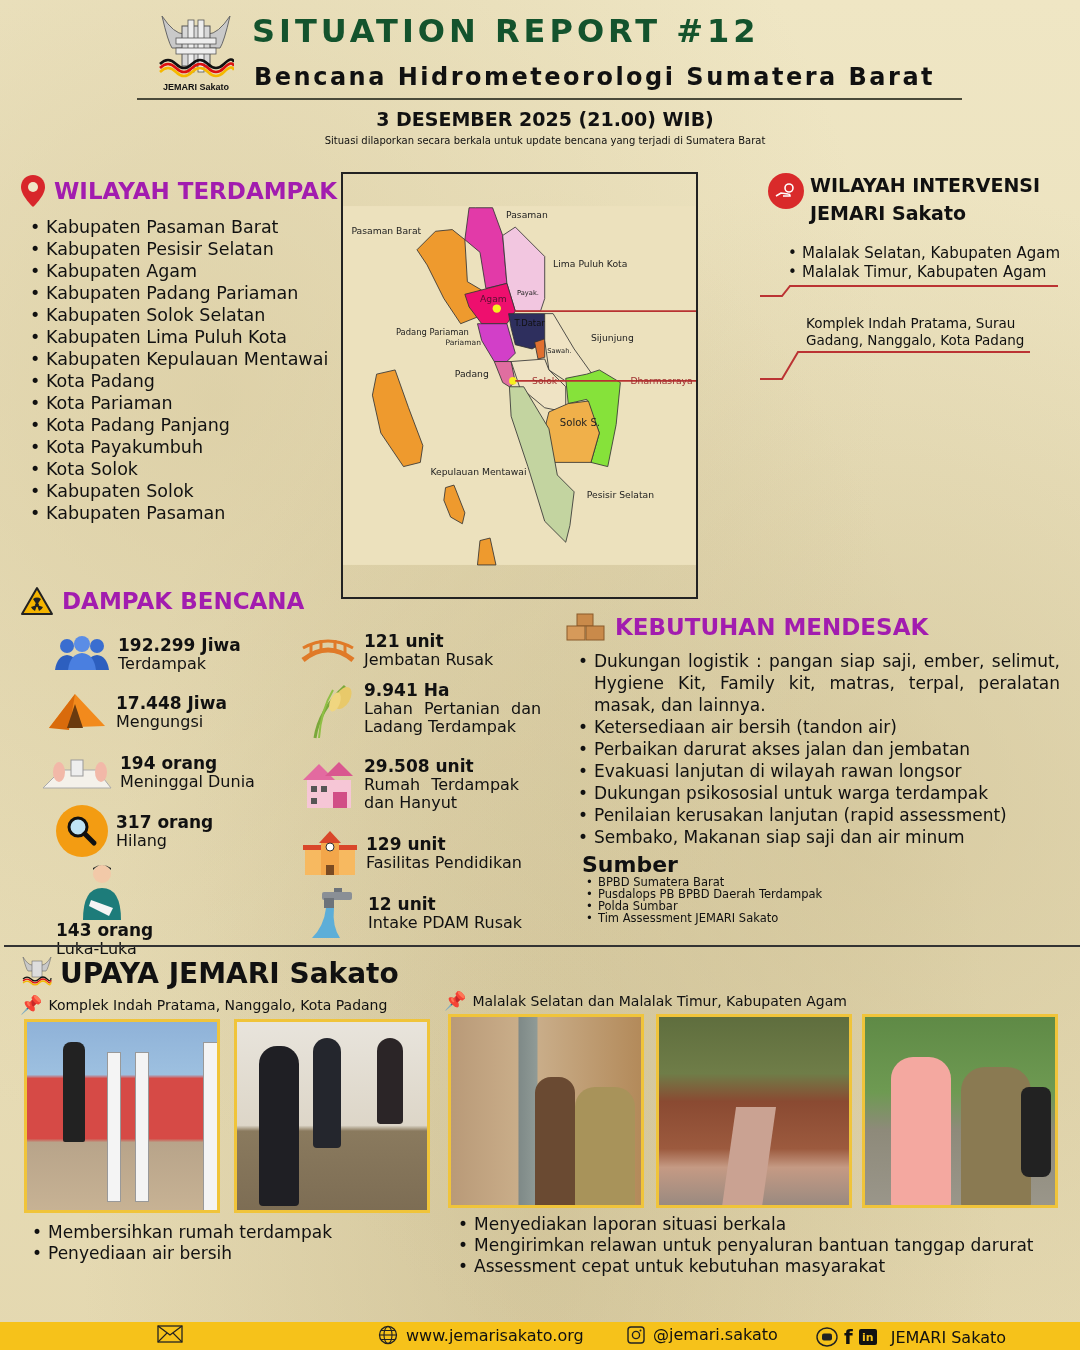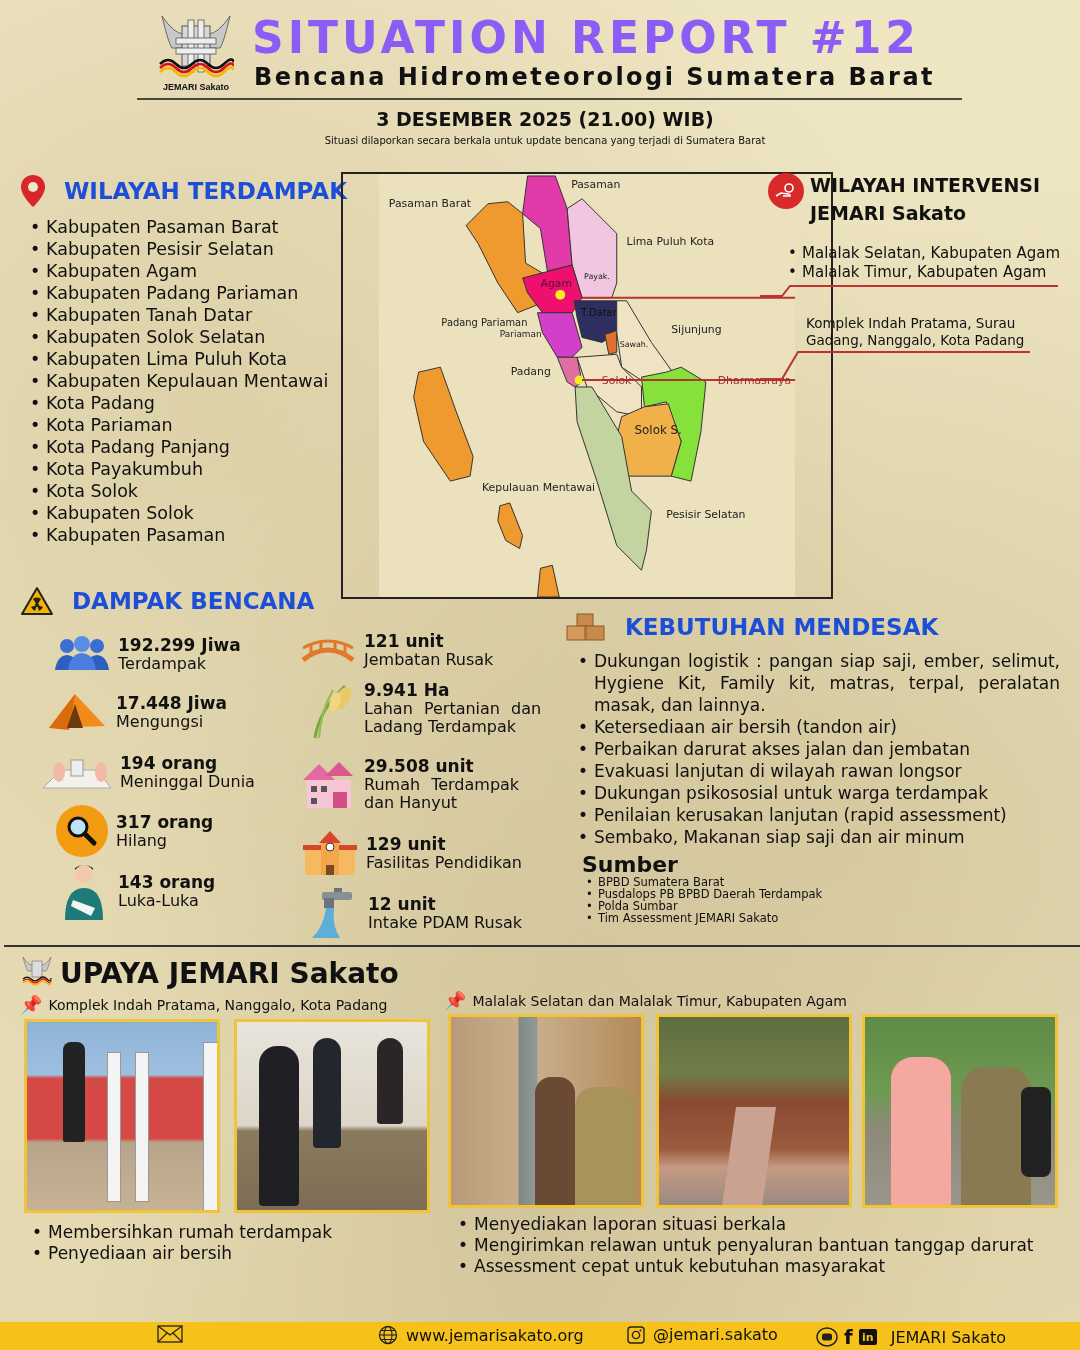--- a/index.html
+++ b/index.html
@@ -12,38 +12,38 @@
       radial-gradient(ellipse at 80% 60%, rgba(200,185,140,0.5), transparent 55%),
       radial-gradient(ellipse at 50% 90%, rgba(190,175,130,0.45), transparent 60%),
       linear-gradient(180deg, #efe6c4 0%, #e9dfba 50%, #e4d8b0 100%);
     position: relative;
   }
   .abs { position: absolute; }
 
   
   .logo { left: 158px; top: 12px; width: 76px; height: 80px; }
   .logo-caption { position:absolute; bottom:0; left:0; width:100%; text-align:center; font-family:"Liberation Sans",sans-serif; font-weight:bold; font-size:9px; color:#111; }
-  .title { left: 252px; top: 12px; font-family: "DejaVu Sans", sans-serif; font-weight: 900; font-size: 44px; letter-spacing: 4px; color: #8b5cf6; white-space: nowrap; }
+  .title { left: 252px; top: 12px; font-family: "DejaVu Sans", sans-serif; font-weight: 900; font-size: 32px; letter-spacing: 4px; color: #14532d; white-space: nowrap; }
   .subtitle { left: 254px; top: 63px; font-family:"DejaVu Sans",sans-serif; font-weight:bold; font-size: 24px; letter-spacing: 2.5px; color:#111; white-space:nowrap; }
   .header-rule { left: 137px; top: 98px; width: 825px; height: 2px; background: #4a4a3a; }
   .date { left: 0; top: 108px; width: 1090px; text-align: center; font-weight: bold; font-size: 19px; }
   .date-sub { left: 0; top: 135px; width: 1090px; text-align: center; font-size: 10px; }
 
   
-  .sec-head { display:flex; align-items:center; gap:18px; font-weight:bold; font-size: 23px; color:#1d4ed8; white-space:nowrap; }
+  .sec-head { display:flex; align-items:center; gap:8px; font-weight:bold; font-size: 23px; color:#a21caf; white-space:nowrap; }
   .bullets { list-style: none; }
   .bullets li { position: relative; padding-left: 22px; }
   .bullets li::before { content:"•"; position:absolute; left:6px; top:0; }
 
   
   .wt-head { left: 20px; top: 174px; }
   .wt-list { left: 24px; top: 216px; font-size: 17.5px; line-height: 22px; }
 
   
-  .map { left: 341px; top: 172px; width: 492px; height: 427px; border: 2px solid #222; overflow: hidden; }
+  .map { left: 341px; top: 172px; width: 357px; height: 427px; border: 2px solid #222; overflow: hidden; }
   .map svg { width: 100%; height: 100%; display:block; }
 
   
   .wi-icon { left: 768px; top: 173px; width: 36px; height: 36px; border-radius: 50%; background:#d92a2a; display:flex; align-items:center; justify-content:center; color:#fff; font-size:18px; }
   .wi-head1 { left: 810px; top: 174px; font-weight:bold; font-size: 19px; }
   .wi-head2 { left: 810px; top: 202px; font-weight:bold; font-size: 19px; }
   .wi-list { left: 782px; top: 244px; font-size: 15px; line-height: 19px; }
   .wi-list li { padding-left: 20px; }
   .wi-padang { left: 806px; top: 315px; font-size: 13.5px; line-height: 17px; }
   .leader { stroke:#b33; stroke-width:2; fill:none; }
@@ -110,21 +110,20 @@
     <path d="M13 1 C6 1 1 6 1 13 C1 22 13 33 13 33 C13 33 25 22 25 13 C25 6 20 1 13 1Z" fill="#d8262b"></path>
     <circle cx="13" cy="13" r="5" fill="#f0e6c8"></circle>
   </svg>
   <span>WILAYAH TERDAMPAK</span>
 </div>
 <ul class="abs bullets wt-list">
   <li>Kabupaten Pasaman Barat</li>
   <li>Kabupaten Pesisir Selatan</li>
   <li>Kabupaten Agam</li>
   <li>Kabupaten Padang Pariaman</li>
-  <li>Kabupaten Tanah Datar</li>
   <li>Kabupaten Solok Selatan</li>
   <li>Kabupaten Lima Puluh Kota</li>
   <li>Kabupaten Kepulauan Mentawai</li>
   <li>Kota Padang</li>
   <li>Kota Pariaman</li>
   <li>Kota Padang Panjang</li>
   <li>Kota Payakumbuh</li>
   <li>Kota Solok</li>
   <li>Kabupaten Solok</li>
   <li>Kabupaten Pasaman</li>
@@ -269,21 +268,21 @@
         <circle cx="26" cy="26" r="26" fill="#f39c12"></circle>
         <circle cx="22" cy="22" r="9" fill="#bfe3f5" stroke="#111" stroke-width="3"></circle>
         <line x1="29" y1="29" x2="38" y2="38" stroke="#111" stroke-width="5" stroke-linecap="round"></line>
       </svg>
   </div>
   <div>
     <div class="num">317 orang</div>
     <div class="lbl">Hilang</div>
   </div>
 </div>
-<div class="stat" style="left:56px;top:862px;">
+<div class="stat" style="left:56px;top:862px;flex-direction:column;">
   <div class="ico" style="width:56px;height:58px;">
     <svg width="46" height="58" viewBox="0 0 46 58">
         <circle cx="23" cy="12" r="9" fill="#f2c9a8"></circle>
         <path d="M14 8 Q23 -2 32 8 L32 6 Q23 0 14 6Z" fill="#222"></path>
         <path d="M4 58 Q4 26 23 26 Q42 26 42 58Z" fill="#1d7c7a"></path>
         <path d="M12 38 L34 46 L30 54 L10 44Z" fill="#f5f5f5"></path>
       </svg>
   </div>
   <div>
     <div class="num">143 orang</div>

